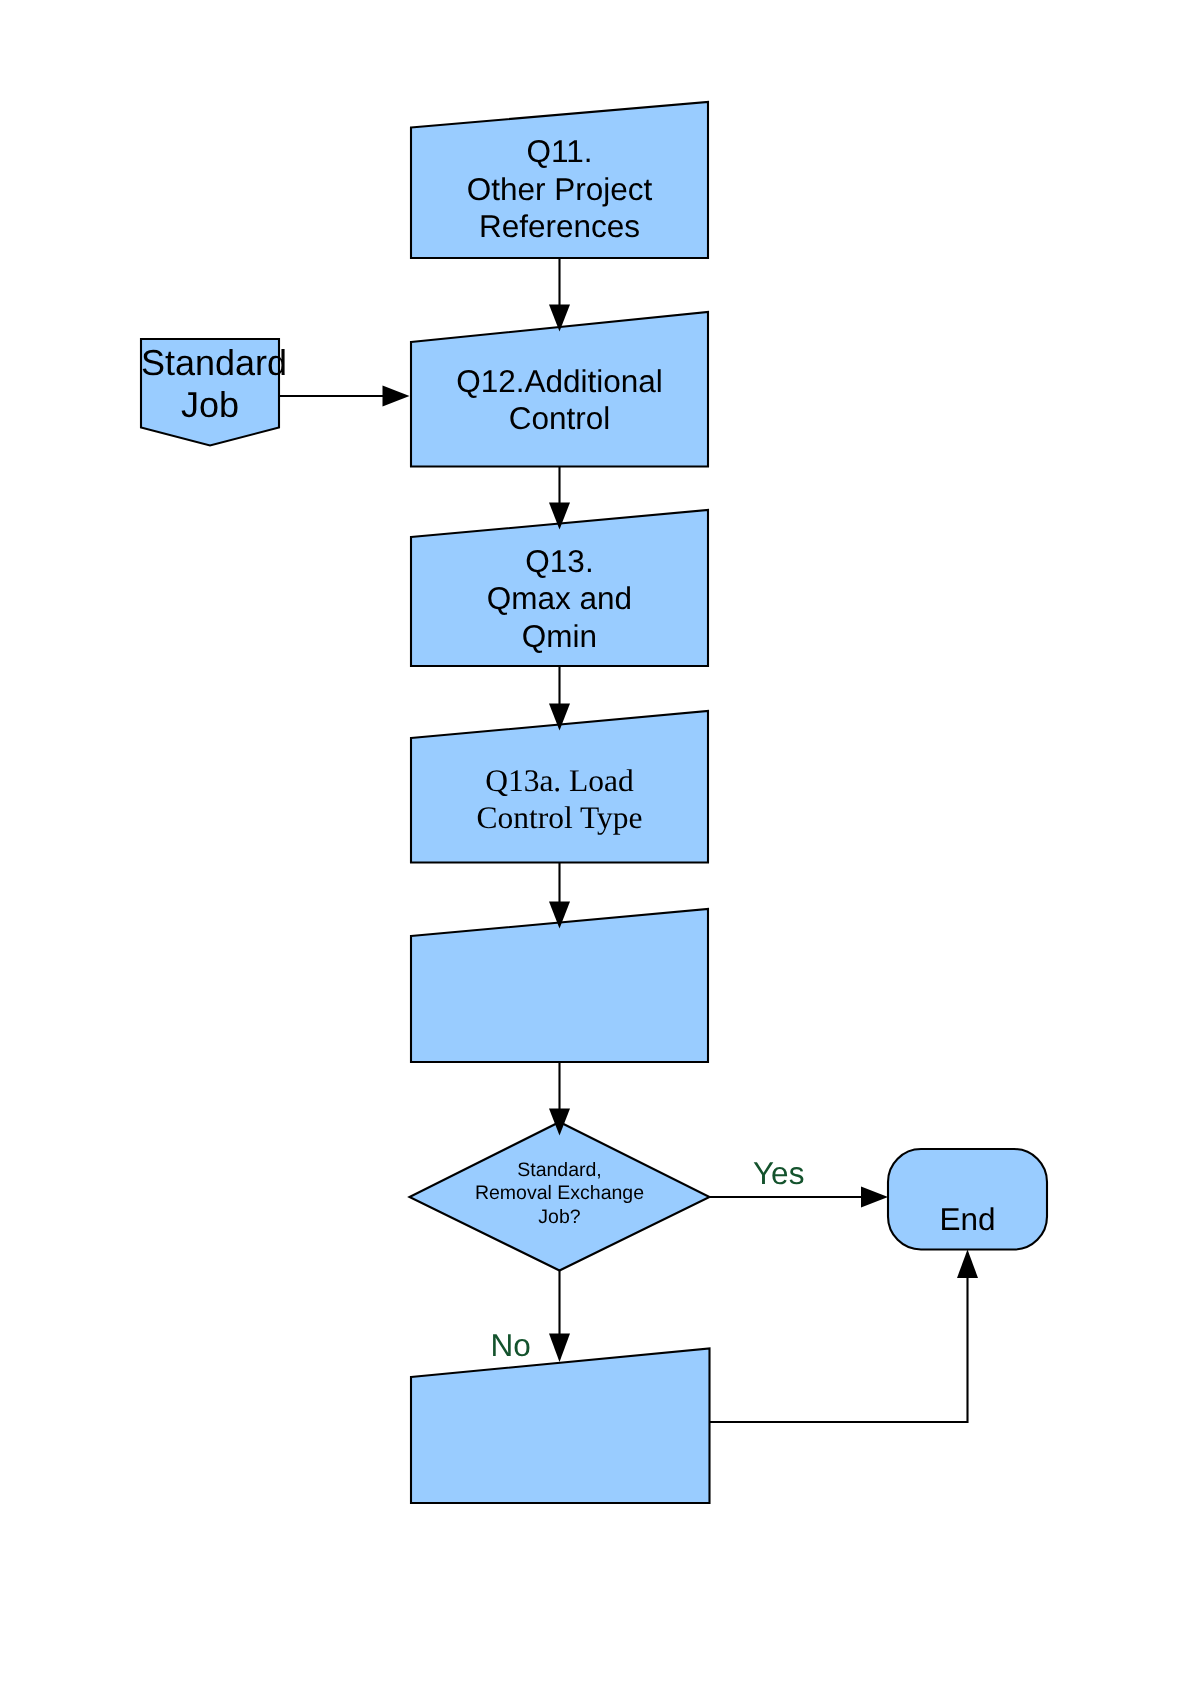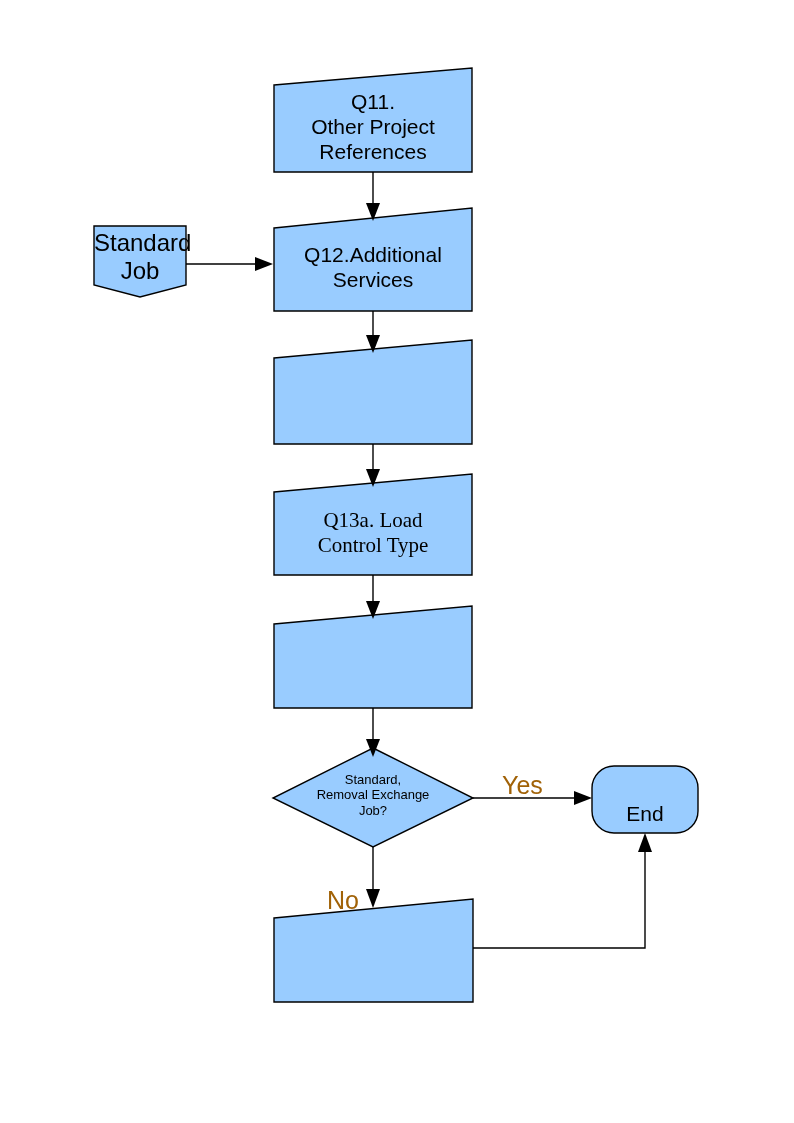--- a/index.html
+++ b/index.html
@@ -54,23 +54,23 @@
     font-size: 21px;
   }
   .node-label.medium {
     font-size: 24px;
   }
   .node-label.small {
     font-size: 13px;
   }
   .edge-label {
     position: absolute;
-    color: #a16207;
+    color: #14532d;
     font-family: "Liberation Sans", sans-serif;
-    font-size: 25px;
+    font-size: 21px;
     white-space: pre;
   }
 </style>
 </head>
 <body>
 
 <div id="flowchart-root">
 
   <svg class="diagram-canvas" viewBox="0 0 794 1123" xmlns="http://www.w3.org/2000/svg">
 
@@ -140,22 +140,25 @@
   </svg>
 
   <div class="node-label big" style="left:274px; top:90px; width:198px;">Q11.
 Other Project
 References</div>
 
   <div class="node-label medium" style="left:94px; top:229px; width:92px;">Standard
 Job</div>
 
   <div class="node-label big" style="left:274px; top:243px; width:198px;">Q12.Additional
-Services</div>
+Control</div>
 
+  <div class="node-label big" style="left:274px; top:363px; width:198px;">Q13.
+Qmax and
+Qmin</div>
 
   <div class="node-label big" style="left:274px; top:508px; width:198px;font-family:Liberation Serif, serif;">Q13a. Load
 Control Type</div>
 
 
   <div class="node-label small" style="left:273px; top:772px; width:200px;">Standard,
 Removal Exchange
 Job?</div>
 
   <div class="node-label big" style="left:592px; top:802px; width:106px;">End</div>

